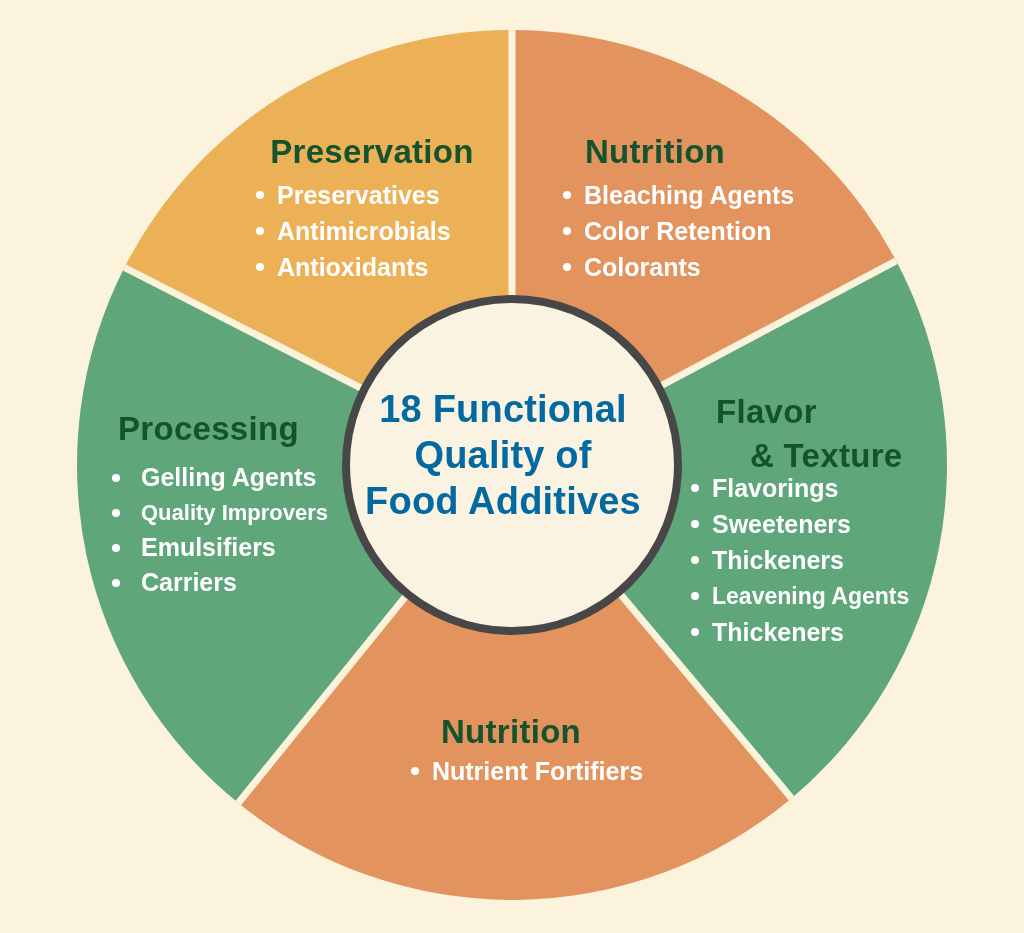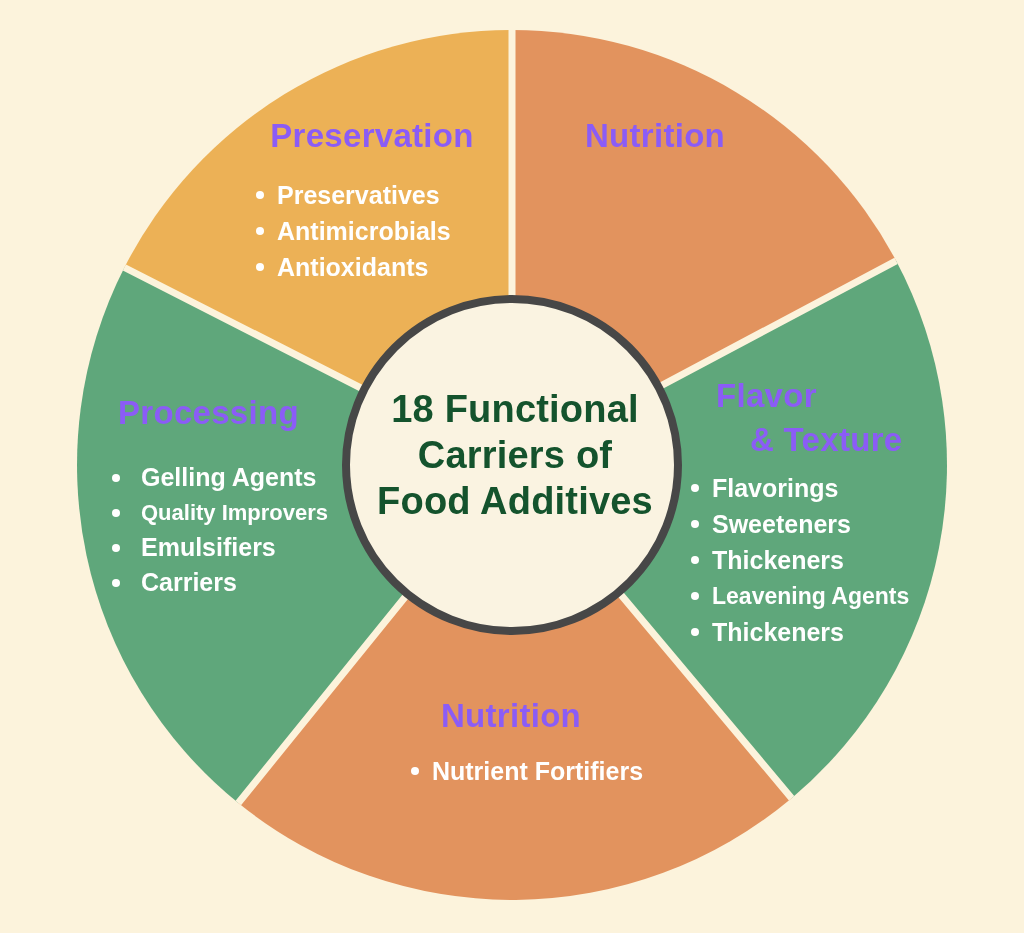--- a/index.html
+++ b/index.html
@@ -4,42 +4,42 @@
 <style>
   html,body { margin:0; padding:0; background:#FCF3DC; }
   .stage {
     position:relative; width:1024px; height:933px;
     background:#FCF3DC; overflow:hidden;
     font-family:"Liberation Sans", sans-serif;
   }
   .stage svg { position:absolute; left:0; top:0; }
 
   .seg-title {
-    position:absolute; color:#8b5cf6; font-weight:700;
-    font-size:33px; letter-spacing:0.3px; white-space:nowrap;
+    position:absolute; color:#14532d; font-weight:700;
+    font-size:33px; letter-spacing:0.3px; white-space:nowrap;margin-top:16px;
   }
   .seg-title.centered { text-align:center; }
   .seg-title .indent { padding-left:34px; }
   .two-line { line-height:44px; }
 
   ul.blist {
     position:absolute; margin:0; padding:0; list-style:none;
     color:#FFFFFF; font-weight:700; font-size:25px; white-space:nowrap;
   }
   ul.blist li { display:flex; align-items:center; height:36px; }
   ul.blist.tight li { height:35px;gap:8px; }
   .dot { width:8px; height:8px; border-radius:50%; background:#FFFFFF; margin-right:13px; flex:none; }
   li.sz22 { font-size:22px; }
   li.sz23 { font-size:23px; }
   ul.ctr { display:flex; flex-direction:column; align-items:center; }
 
   .center-title {
-    position:absolute; left:335px; top:386px; width:360px;
+    position:absolute; left:323px; top:386px; width:360px;
     text-align:center; font-weight:700; font-size:38px; line-height:46px;
-    color:#14532d; letter-spacing:0.2px;
+    color:#0369a1; letter-spacing:0.2px;
   }
 </style>
 </head>
 <body>
 
 <div class="stage">
 
   <svg width="1024" height="933" viewBox="0 0 1024 933">
     <path d="M512,465 L124.4,267.5 A435,435 0 0 1 512,30 Z" fill="#ECB156"></path>
     <path d="M512,465 L512,30 A435,435 0 0 1 896.1,260.8 Z" fill="#E2935E"></path>
@@ -60,20 +60,34 @@
         <span class="dot"></span>
         <span>Antimicrobials</span>
       </li>
     <li>
         <span class="dot"></span>
         <span>Antioxidants</span>
       </li>
   </ul>
 
   <div class="seg-title centered" style="left:515px; top:117px; width:280px;">Nutrition</div>
+  <ul class="blist" style="left:563px; top:177px;">
+    <li>
+        <span class="dot"></span>
+        <span>Bleaching Agents</span>
+      </li>
+    <li>
+        <span class="dot"></span>
+        <span>Color Retention</span>
+      </li>
+    <li>
+        <span class="dot"></span>
+        <span>Colorants</span>
+      </li>
+  </ul>
 
   <div class="seg-title two-line" style="left:716px; top:374px;">
     <div>Flavor</div>
     <div class="indent">&amp; Texture</div>
   </div>
   <ul class="blist" style="left:691px; top:470px;">
     <li>
         <span class="dot"></span>
         <span>Flavorings</span>
       </li>
@@ -118,17 +132,17 @@
         <span>Emulsifiers</span>
       </li>
     <li>
         <span class="dot"></span>
         <span>Carriers</span>
       </li>
   </ul>
 
   <div class="center-title">
     <div>18 Functional</div>
-    <div>Carriers of</div>
+    <div>Quality of</div>
     <div>Food Additives</div>
   </div>
 
 </div>
 
 </body></html>

